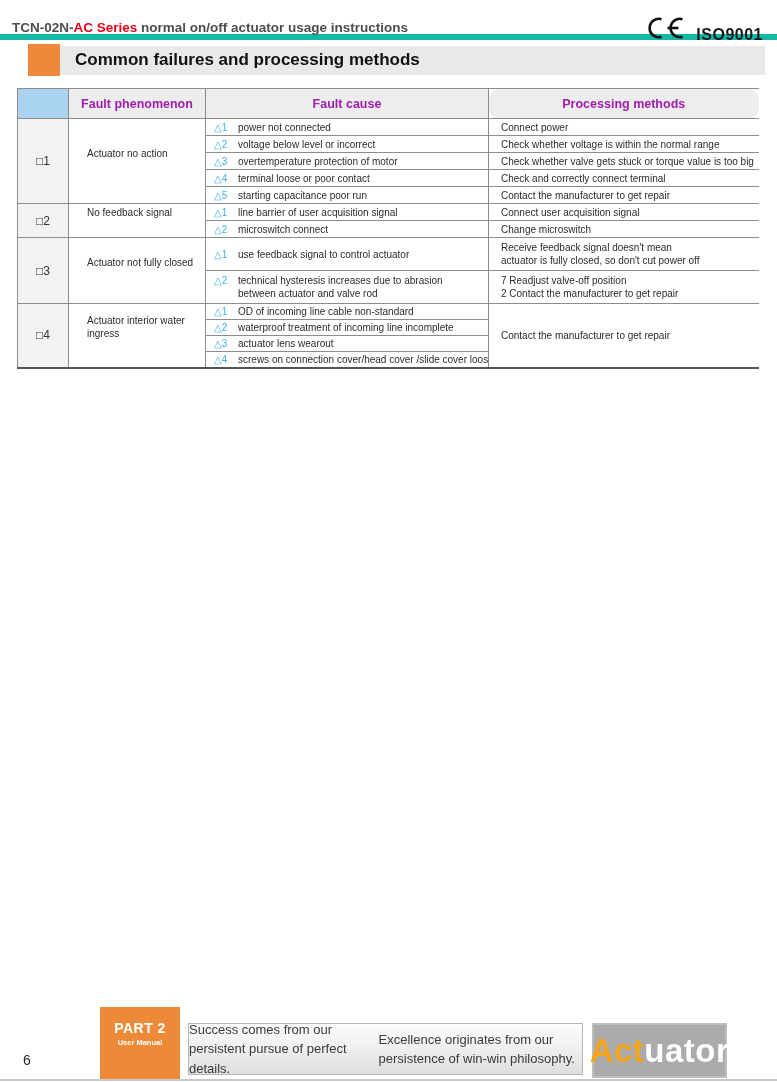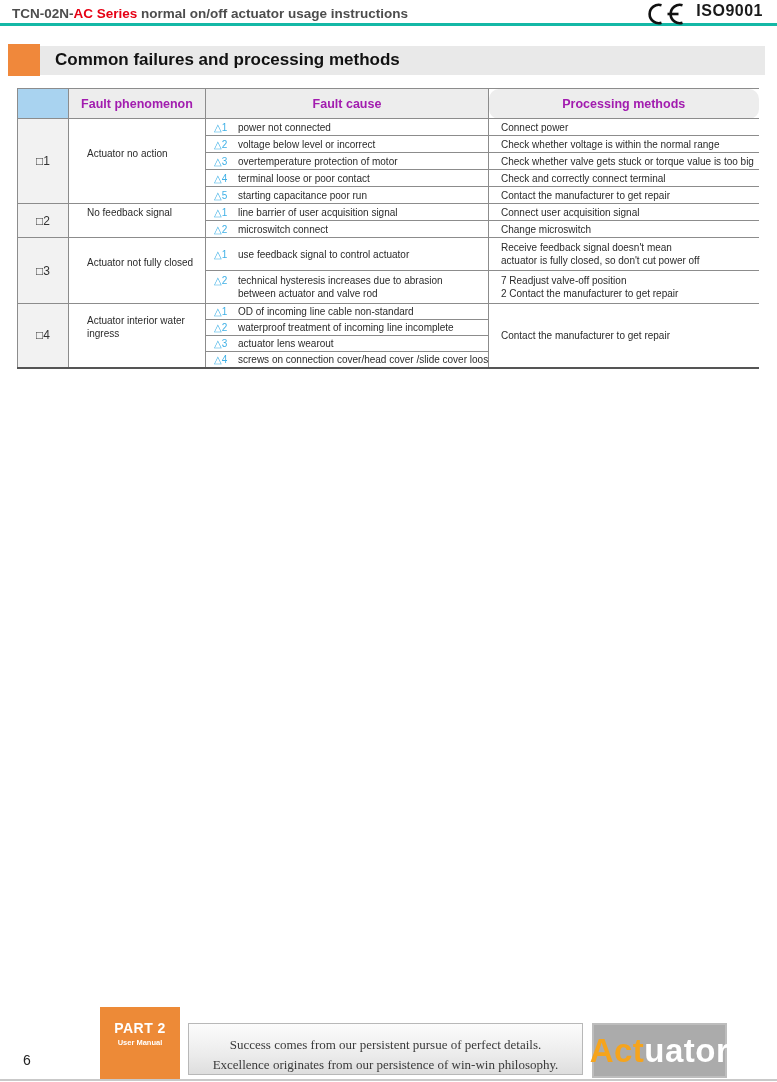--- a/index.html
+++ b/index.html
@@ -3,28 +3,28 @@
 <meta charset="utf-8">
 <style>
   * { margin:0; padding:0; box-sizing:border-box; }
   body { background:#fff; }
   .page {
     position:relative; width:777px; height:1082px; background:#fff;
     font-family:"Liberation Sans", sans-serif; overflow:hidden;
   }
 
   
-  .top-header { position:absolute; top:0; left:0; width:777px; height:26px; border-bottom:3px solid #14b8a6; }
+  .top-header { position:absolute; top:14px; left:0; width:777px; height:26px; border-bottom:6px solid #14b8a6; }
   .doc-title { position:absolute; left:12px; top:6px; font-size:13.5px; font-weight:bold; color:#4d4d4d; white-space:nowrap; }
   .doc-title .series { color:#e60014; }
-  .cert-block { position:absolute; right:14px; top:2px; display:flex; align-items:flex-start; gap:10px; }
+  .cert-block { position:absolute; right:14px; top:2px; display:flex; align-items:flex-end; gap:10px; }
   .iso-label { font-size:16px; font-weight:bold; color:#1a1a1a; letter-spacing:0.5px; }
 
   
-  .section-head { position:absolute; top:44px; left:8px; right:12px; height:32px;padding-left:8px; }
+  .section-head { position:absolute; top:44px; left:28px; right:12px; height:32px;padding-left:8px; }
   .section-band { position:absolute; left:0; right:0; top:2px; bottom:1px; background:#e9e9e9; }
   .section-square { position:absolute; left:0; top:0; width:32px; height:32px; background:#f0883b; }
   .section-title { position:absolute; left:47px; top:50%; transform:translateY(-50%); font-size:17px; font-weight:bold; color:#111; }
 
   
   .tbl-wrap { position:absolute; top:88px; left:17px; }
   table { border-collapse:collapse; table-layout:fixed; width:741px; border-bottom:2px solid #555; }
   th, td { border:1px solid #8c8c8c; vertical-align:middle; }
   th { height:30px; background:#ededed; font-size:12.5px; font-weight:bold; color:#a21caf; text-align:center; }
   th.corner { background:#a9d3f0; }
@@ -41,21 +41,21 @@
   .proc-cell { padding-left:12px; line-height:1.3; }
 
   
   .footer-line { position:absolute; left:0; right:0; bottom:1px; height:2px; background:#c9c9c9; }
   .page-num { position:absolute; left:23px; bottom:14px; font-size:14px; color:#222; }
   .part-box { position:absolute; left:100px; bottom:3px; width:80px; height:72px; background:#ed8a37; color:#fff; text-align:center; }
   .part-label { font-size:14px; font-weight:bold; margin-top:13px; letter-spacing:0.5px; }
   .part-sub { font-size:7.5px; font-weight:bold; margin-top:2px; }
   .slogan-box { position:absolute; left:188px; bottom:7px; width:395px; height:52px; border:1px solid #b8b8b8;
     background:linear-gradient(180deg,#fcfcfc 0%,#ececec 60%,#dedede 100%);
-    display:flex; flex-direction:column; justify-content:flex-end; align-items:center;font-family:Liberation Serif, serif; }
+    display:flex; flex-direction:row; justify-content:space-between; align-items:center; }
   .slogan-box div { font-size:13px; color:#3a3a3a; line-height:1.5; }
   .logo-box { position:absolute; left:592px; bottom:4px; width:135px; height:55px; background:#ababab;
     border:2px solid #bdbdbd; display:flex; justify-content:center; align-items:center; }
   .logo-box span { font-size:33px; font-weight:bold; letter-spacing:0.5px; }
   .logo-act { color:#f5a41d; }
   .logo-uator { color:#fff; }
 </style>
 </head>
 <body>
 

